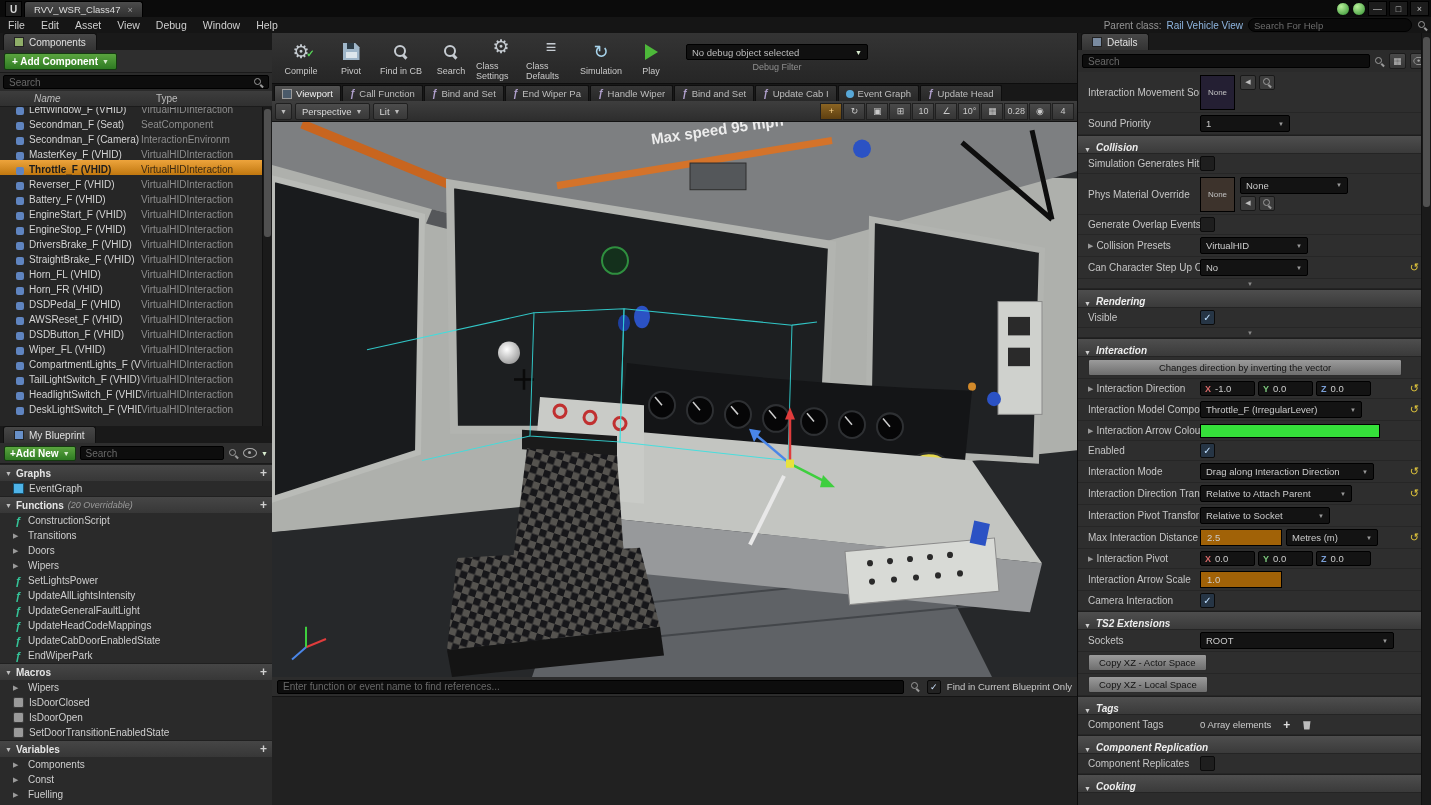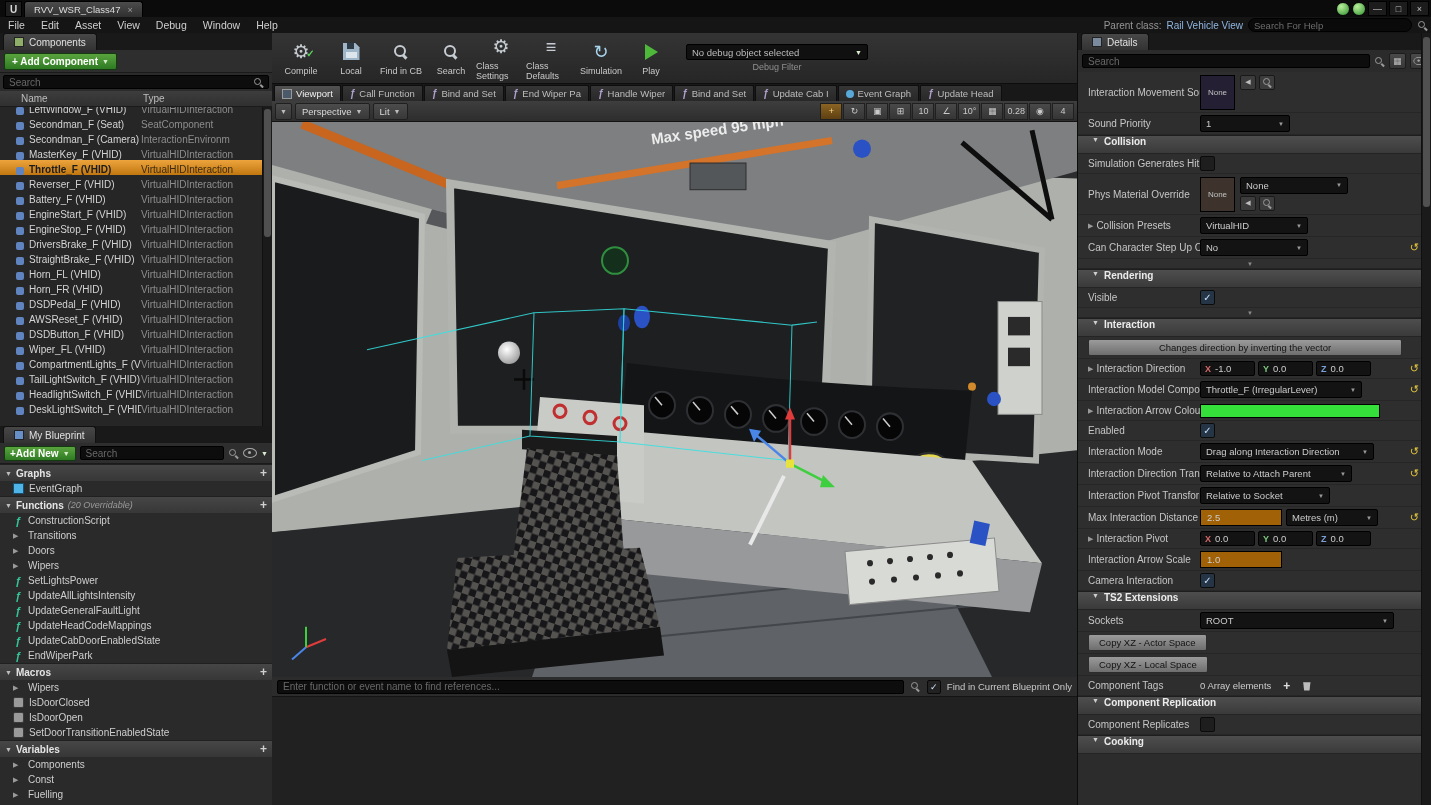--- a/index.html
+++ b/index.html
@@ -43,21 +43,21 @@
   .caret{font-size:7px;color:#d8eccf;}
   .vscroll{position:absolute;right:0;top:0;width:9px;bottom:0;background:#1a1a1a;border-left:1px solid #101010;}
   .vscroll .thumb{position:absolute;left:1px;right:1px;border-radius:3px;background:#505050;}
   
   .left-panel{position:absolute;left:0;top:33px;width:272px;bottom:0;background:#282828;display:flex;flex-direction:column;border-right:1px solid #0c0c0c;}
   .add-row{height:22px;display:flex;align-items:center;padding:0 4px;background:#2e2e2e;border-bottom:1px solid #1a1a1a;flex:0 0 auto;}
   .search-row{padding:2px 3px;background:#2b2b2b;flex:0 0 auto;position:relative;}
   .search-row .mag{position:absolute;right:8px;top:4px;}
   .comp-header{height:15px;background:linear-gradient(#3d3d3d,#303030);display:flex;align-items:center;font-size:10px;color:#bdbdbd;
                border-bottom:1px solid #1b1b1b;flex:0 0 auto;}
-  .comp-col-name{padding-left:21px;width:122px;}
+  .comp-col-name{padding-left:34px;width:122px;font-style:italic;}
   .comp-list{flex:0 0 319px;overflow:hidden;position:relative;background:#262626;}
   .comp-rows{margin-top:-7px;}
   .comp-row{height:15px;display:flex;align-items:flex-end;font-size:10px;cursor:default;}
   .comp-row .cicon{width:8px;height:8px;border-radius:2px;background:#5f84c0;margin:0 5px 0 16px;flex:0 0 auto;}
   .comp-name{width:112px;white-space:nowrap;overflow:hidden;color:#d4d4d4;flex:0 0 auto;}
   .comp-type{flex:1;white-space:nowrap;overflow:hidden;color:#8d8d8d;padding-right:10px;}
   .comp-row.selected{background:linear-gradient(#eda43c,#c0770f);}
   .comp-row.selected .comp-name{color:#1c1c1c;font-weight:bold;}
   .comp-row.selected .comp-type{color:#3d2a10;}
   
@@ -128,22 +128,22 @@
             justify-content:center;font-size:9px;color:#cfe4ff;flex:0 0 auto;}
   .fr-label{font-size:9.5px;color:#c9c9c9;white-space:nowrap;}
   .fr-results{height:108px;background:#212121;flex:0 0 auto;}
   
   .right-panel{position:absolute;left:1077px;top:33px;right:0;bottom:0;background:#2b2b2b;display:flex;flex-direction:column;border-left:1px solid #0c0c0c;}
   .details-search-row{display:flex;align-items:center;gap:4px;padding:3px 4px;background:#2b2b2b;flex:0 0 auto;}
   .details-search-row .dark-input{flex:1;}
   .dicon{width:15px;height:14px;background:linear-gradient(#4a4a4a,#363636);border:1px solid #1c1c1c;border-radius:2px;display:flex;
          align-items:center;justify-content:center;font-size:9px;color:#bdbdbd;}
   .details-body{flex:1;overflow:hidden;position:relative;background:#2c2c2c;padding-right:9px;}
-  .dcat-header{height:17px;background:linear-gradient(#4e4e4e,#3a3a3a);display:flex;align-items:flex-start;padding-left:14px;font-size:10px;
-               font-weight:bold;color:#ececec;gap:5px;border-top:1px solid #1e1e1e;border-bottom:1px solid #242424;}
+  .dcat-header{height:17px;background:linear-gradient(#4e4e4e,#3a3a3a);display:flex;align-items:flex-end;padding-left:6px;font-size:10px;
+               font-weight:bold;color:#ececec;gap:5px;border-top:1px solid #1e1e1e;border-bottom:1px solid #242424;font-style:italic;}
   .cat-arrow{font-size:7px;color:#cfcfcf;}
   .drow{min-height:19px;display:flex;align-items:center;border-bottom:1px solid #262626;background:#2e2e2e;position:relative;padding-right:16px;}
   .drow.tall{min-height:40px;}
   .dlabel{flex:0 0 112px;padding-left:10px;font-size:10px;color:#c6c6c6;white-space:nowrap;overflow:hidden;display:flex;align-items:center;gap:3px;}
   .expander{font-size:7px;color:#9a9a9a;}
   .dctrl{flex:1;display:flex;align-items:center;gap:4px;padding:2px 0;min-width:0;}
   .drow.nolabel .dctrl{padding:2px 4px 2px 10px;}
   .dreset{position:absolute;right:3px;color:#e5c93c;font-size:11px;cursor:default;}
   .dstrip{height:9px;background:#2f2f2f;display:flex;align-items:center;justify-content:center;color:#8a8a8a;font-size:6px;border-bottom:1px solid #232323;}
   .checkbox{width:13px;height:13px;background:#1e1e1e;border:1px solid #0b0b0b;border-radius:2px;display:flex;align-items:center;
@@ -468,21 +468,21 @@
           <div class="tb-btn">
             <div class="tb-icon">
               <span class="ic ic-compile"></span>
             </div>
             <div>Compile</div>
           </div>
           <div class="tb-btn">
             <div class="tb-icon">
               <span class="ic ic-save"></span>
             </div>
-            <div>Local</div>
+            <div>Pivot</div>
           </div>
           <div class="tb-btn">
             <div class="tb-icon">
               <span class="bigmag"></span>
             </div>
             <div>Find in CB</div>
           </div>
           <div class="tb-btn">
             <div class="tb-icon">
               <span class="bigmag"></span>
@@ -792,20 +792,28 @@
                   <span class="mini">
                     <span class="mag"></span>
                   </span>
                 </div>
               </div>
             </div>
           </div>
         </div>
         <div class="drow">
           <div class="dlabel">
+            <span>Generate Overlap Events</span>
+          </div>
+          <div class="dctrl">
+            <div class="checkbox"></div>
+          </div>
+        </div>
+        <div class="drow">
+          <div class="dlabel">
             <span class="expander">▶</span>
             <span>Collision Presets</span>
           </div>
           <div class="dctrl">
             <div class="dd" style="width: 96px;">
               <span>VirtualHID</span>
               <span class="arrow">▼</span>
             </div>
           </div>
         </div>
@@ -1000,20 +1008,24 @@
         <div class="drow nolabel">
           <div class="dctrl">
             <div class="smallbtn">Copy XZ - Actor Space</div>
           </div>
         </div>
         <div class="drow nolabel">
           <div class="dctrl">
             <div class="smallbtn">Copy XZ - Local Space</div>
           </div>
         </div>
+        <div class="dcat-header">
+          <span class="cat-arrow">▼</span>
+          <span>Tags</span>
+        </div>
         <div class="drow">
           <div class="dlabel">
             <span>Component Tags</span>
           </div>
           <div class="dctrl">
             <div class="arraytools">
               <span>0 Array elements</span>
               <span class="plus-ic">+</span>
               <span class="icon-trash"></span>
             </div>

